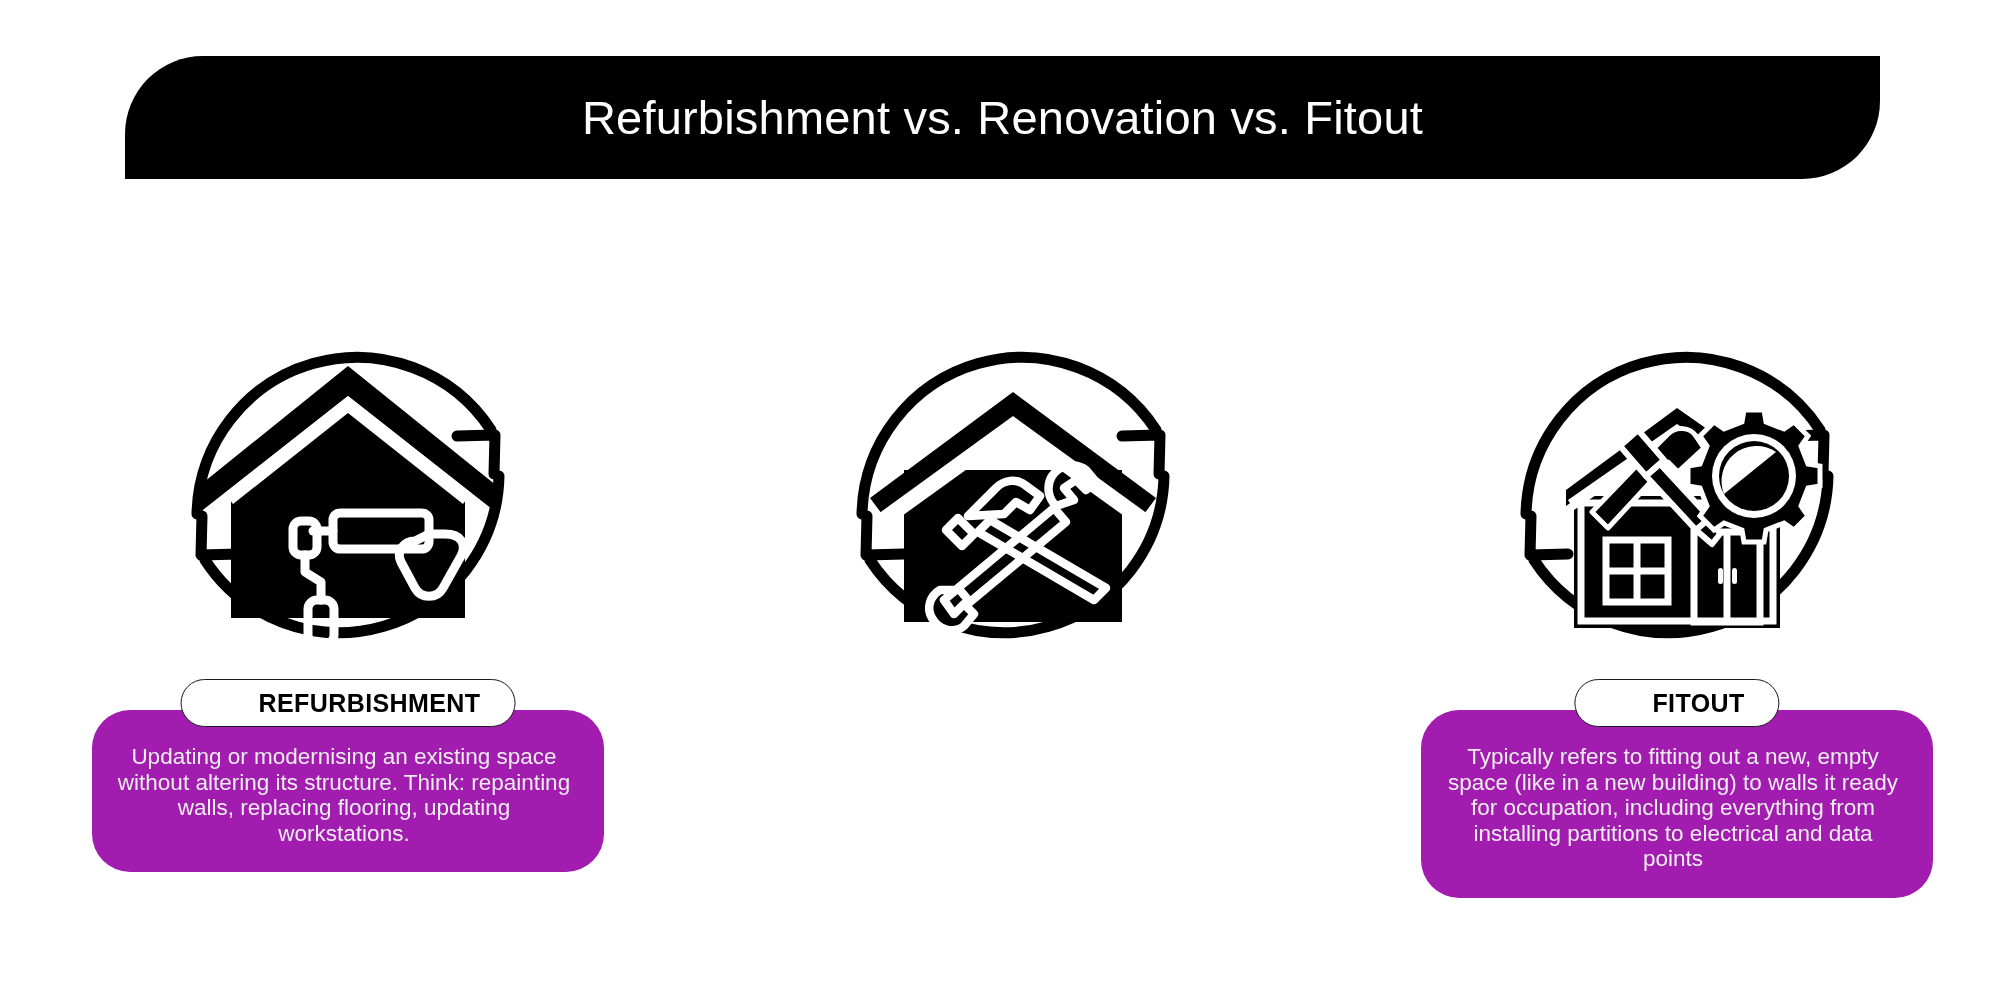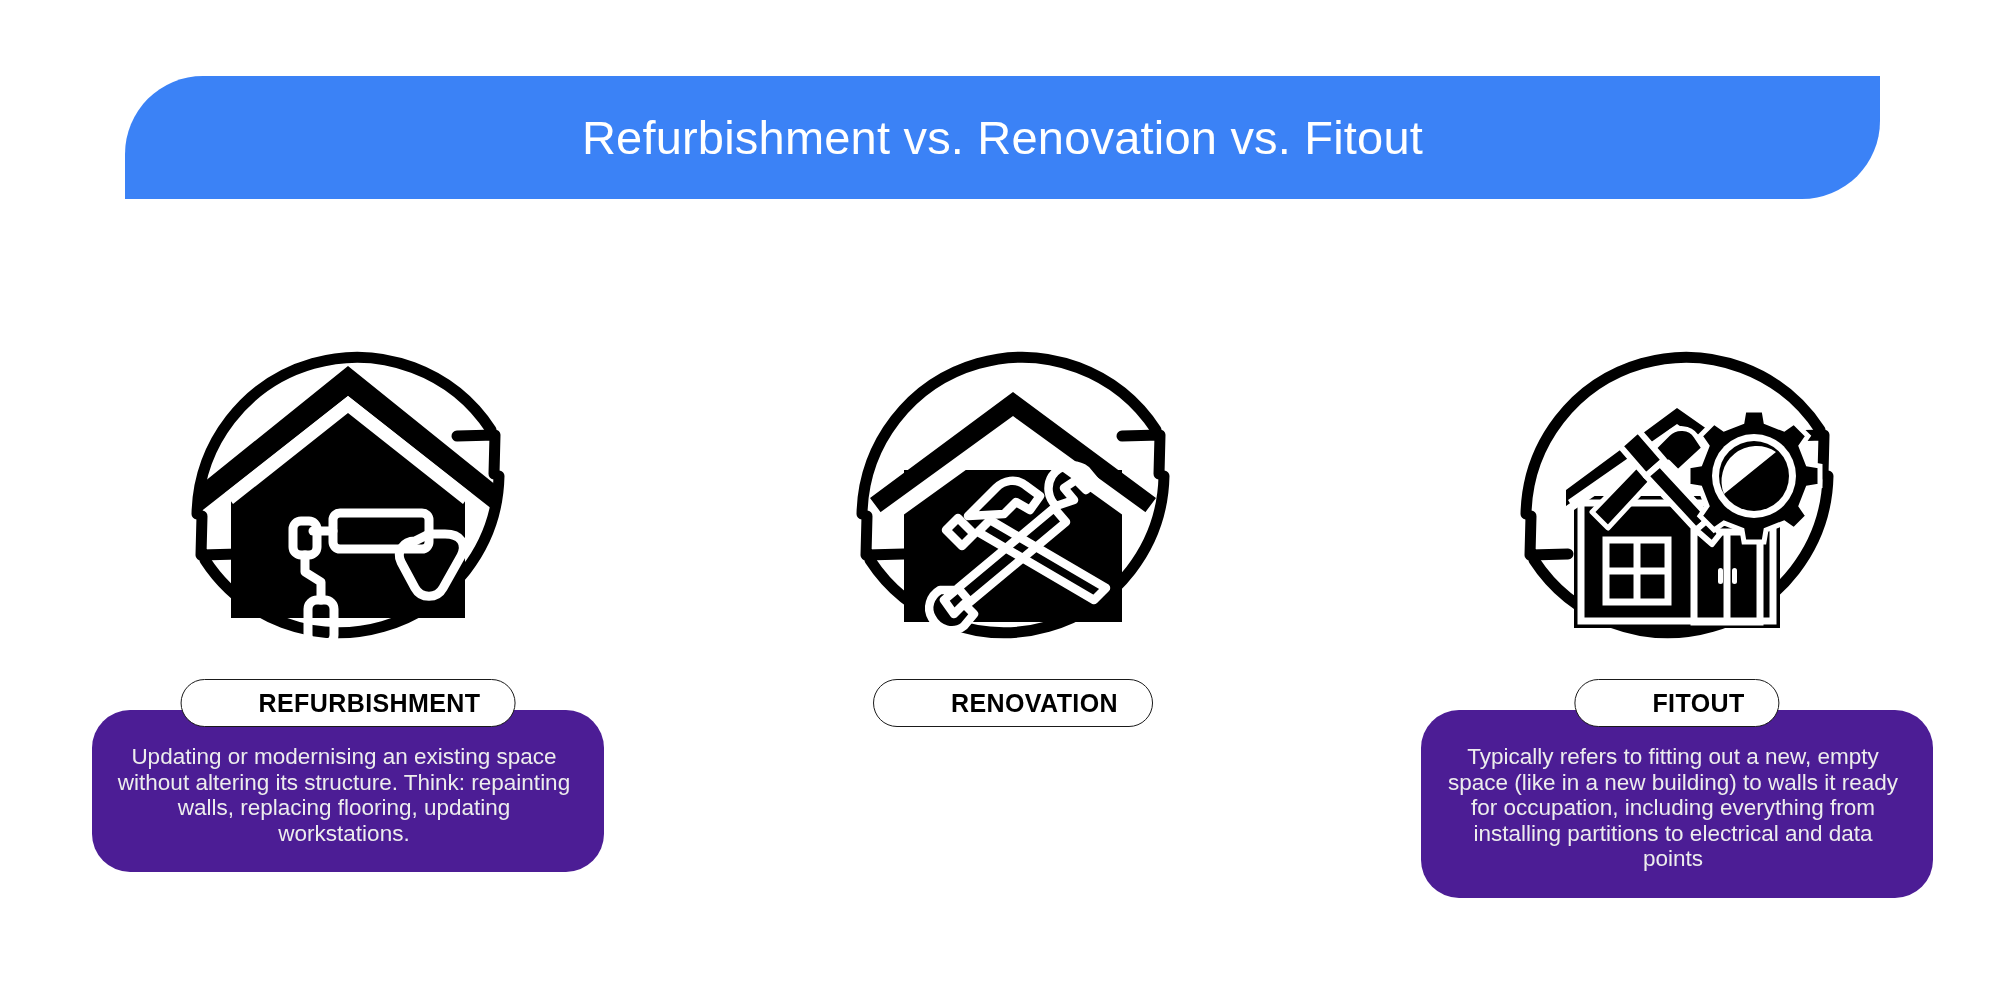--- a/index.html
+++ b/index.html
@@ -14,24 +14,24 @@
     position: relative;
     overflow: hidden;
     font-family: "Liberation Sans", sans-serif;
     -webkit-font-smoothing: antialiased;
   }
 
   
   #title-banner {
     position: absolute;
     left: 125px;
-    top: 76px;
+    top: 56px;
     width: 1755px;
     height: 123px;
-    background: #3b82f6;
+    background: #000000;
     border-radius: 78px 0px 78px 0px;
     display: flex;
     align-items: center;
     justify-content: center;
   }
   #title-text {
     color: #ffffff;
     font-size: 47px;
     font-weight: 400;
     letter-spacing: 0.2px;
@@ -72,21 +72,21 @@
     height: 390px;
   }
 
   
   .desc-card {
     position: absolute;
     left: 50%;
     transform: translateX(-50%);
     top: 410px;
     width: 512px;
-    background: #4c1d95;
+    background: #a21caf;
     border-radius: 38px;
     box-sizing: border-box;
     padding: 34px 32px 26px 24px;
     min-height: 122px;
     display: flex;
     align-items: flex-start;
     justify-content: center;
   }
   .desc-text {
     color: #ededed;
@@ -214,23 +214,20 @@
           <path d="M 256 200 L 246 188 L 258 180 L 268 190 L 278 182 L 268 170 C 258 162 241 165 234 176 C 228 186 230 198 238 206 Z"></path>
 
           <path d="M 236 208 L 140 288 L 152 302 L 248 222 Z"></path>
 
           <path d="M 138 290 L 126 300 L 136 314 L 146 304 L 156 314 L 146 326 C 136 334 120 330 114 318 C 108 308 112 296 122 290 Z"></path>
         </g>
       </svg>
     </div>
 
 
-    <div class="label-pill">
-      <span class="label-text">RENOVATION</span>
-    </div>
   </div>
 
   <div class="column col-2">
 
     <div class="icon-wrap">
       <svg viewBox="0 0 390 390" xmlns="http://www.w3.org/2000/svg">
         <g fill="none" stroke="#000000" stroke-width="11" stroke-linecap="round">
           <path d="M 44 214 A 160 160 0 0 1 338 130"></path>
           <path d="M 346 176 A 160 160 0 0 1 52 260"></path>
         </g>

